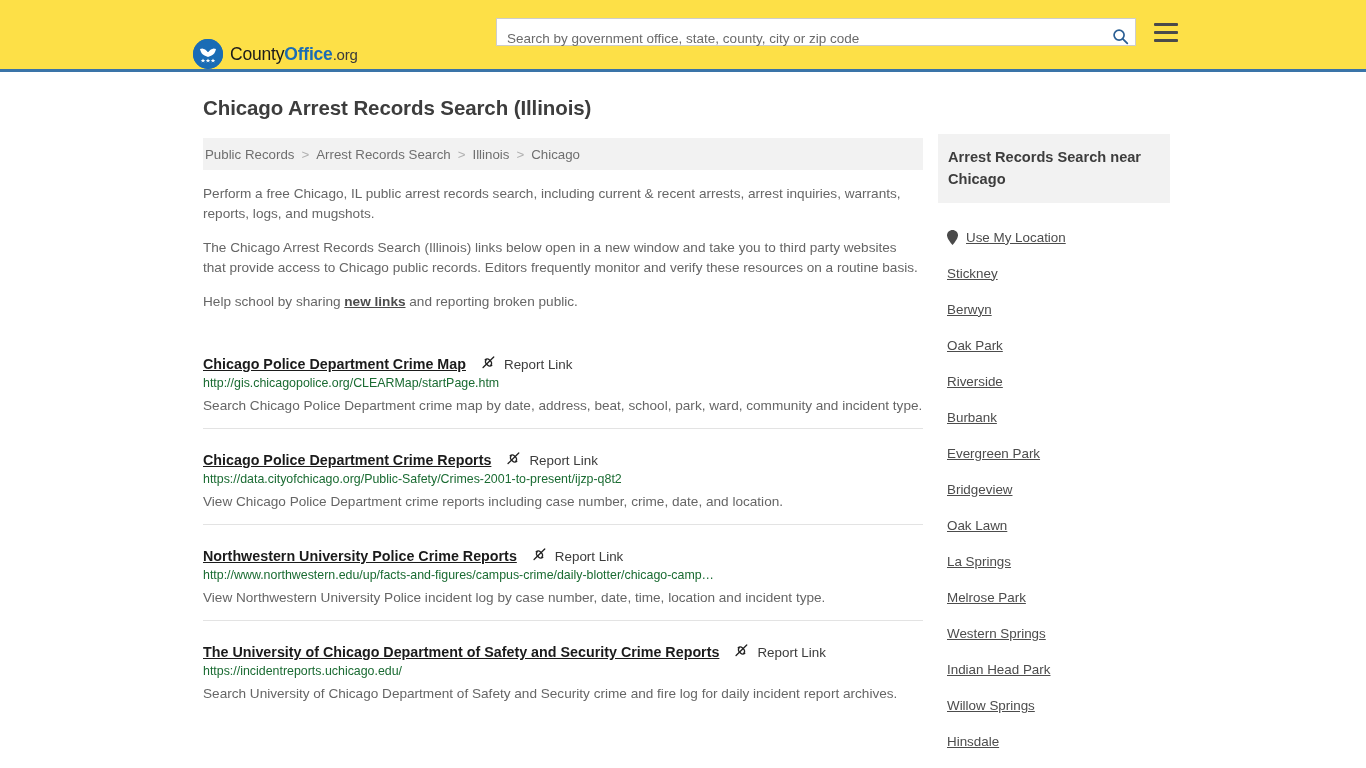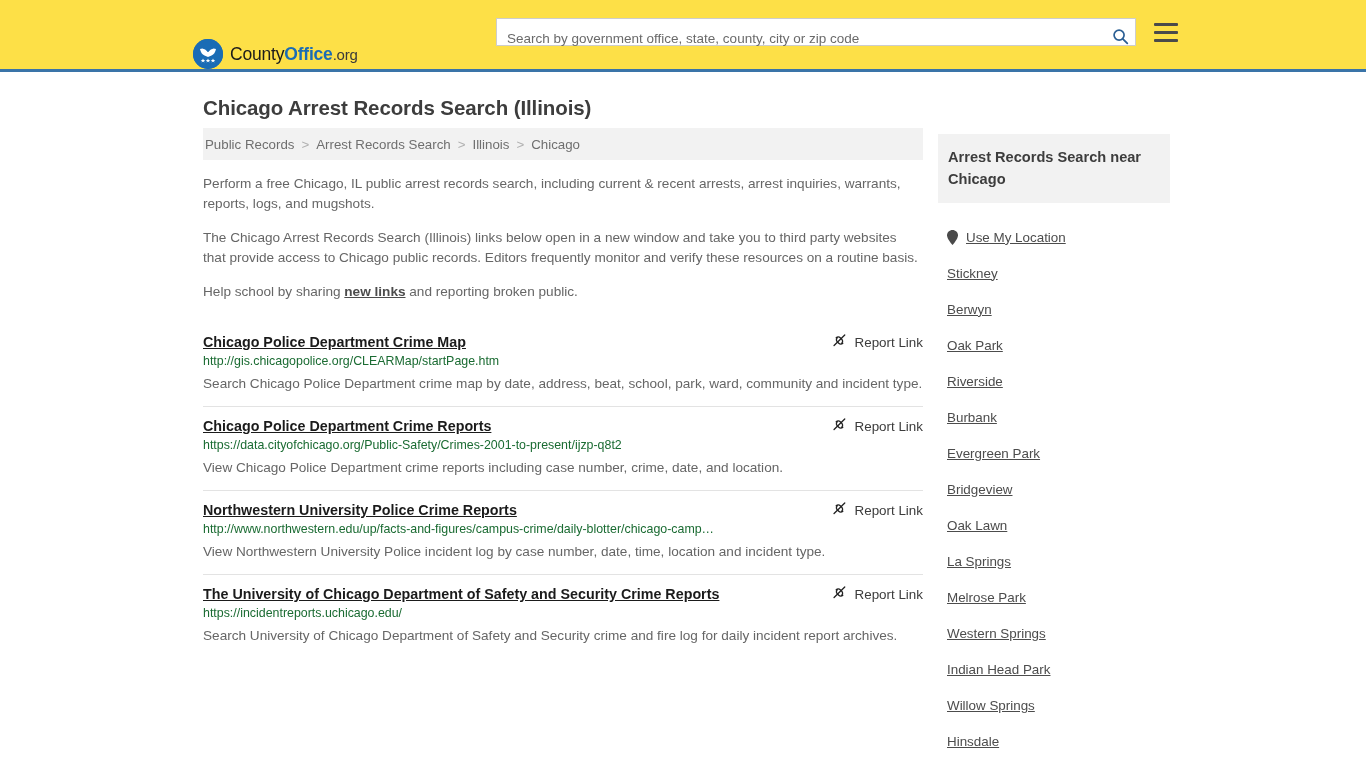--- a/index.html
+++ b/index.html
@@ -94,21 +94,21 @@
   .page-title {
     position: absolute;
     left: 203px; top: 24px;
     font-size: 20.5px;
     font-weight: bold;
     color: #3d3d3d;
     letter-spacing: -0.1px;
   }
   .content-col {
     position: absolute;
-    left: 203px; top: 56px;
+    left: 203px; top: 66px;
     width: 720px;
   }
   .breadcrumb {
     background: #f2f2f2;
     height: 32px;
     display: flex;
     align-items: center;
     padding-left: 2px;
     font-size: 13.3px;
     color: #6f6f6f;
@@ -136,21 +136,22 @@
 
   
   .result {
     padding: 9px 0 10px 0;
     border-top: 1px solid #e3e3e3;
   }
   .result:first-of-type { border-top: none; padding-top: 16px; }
   .result-head {
     display: flex;
     align-items: flex-start;
-    justify-content: space-between;
+    justify-content: flex-start;
+    margin-top: 12px;
   }
   .result-title {
     font-size: 14.3px;
     font-weight: bold;
     color: #1b1b1b;
     text-decoration: underline;
     cursor: pointer;
     line-height: 20px;
   }
   .report-link {

